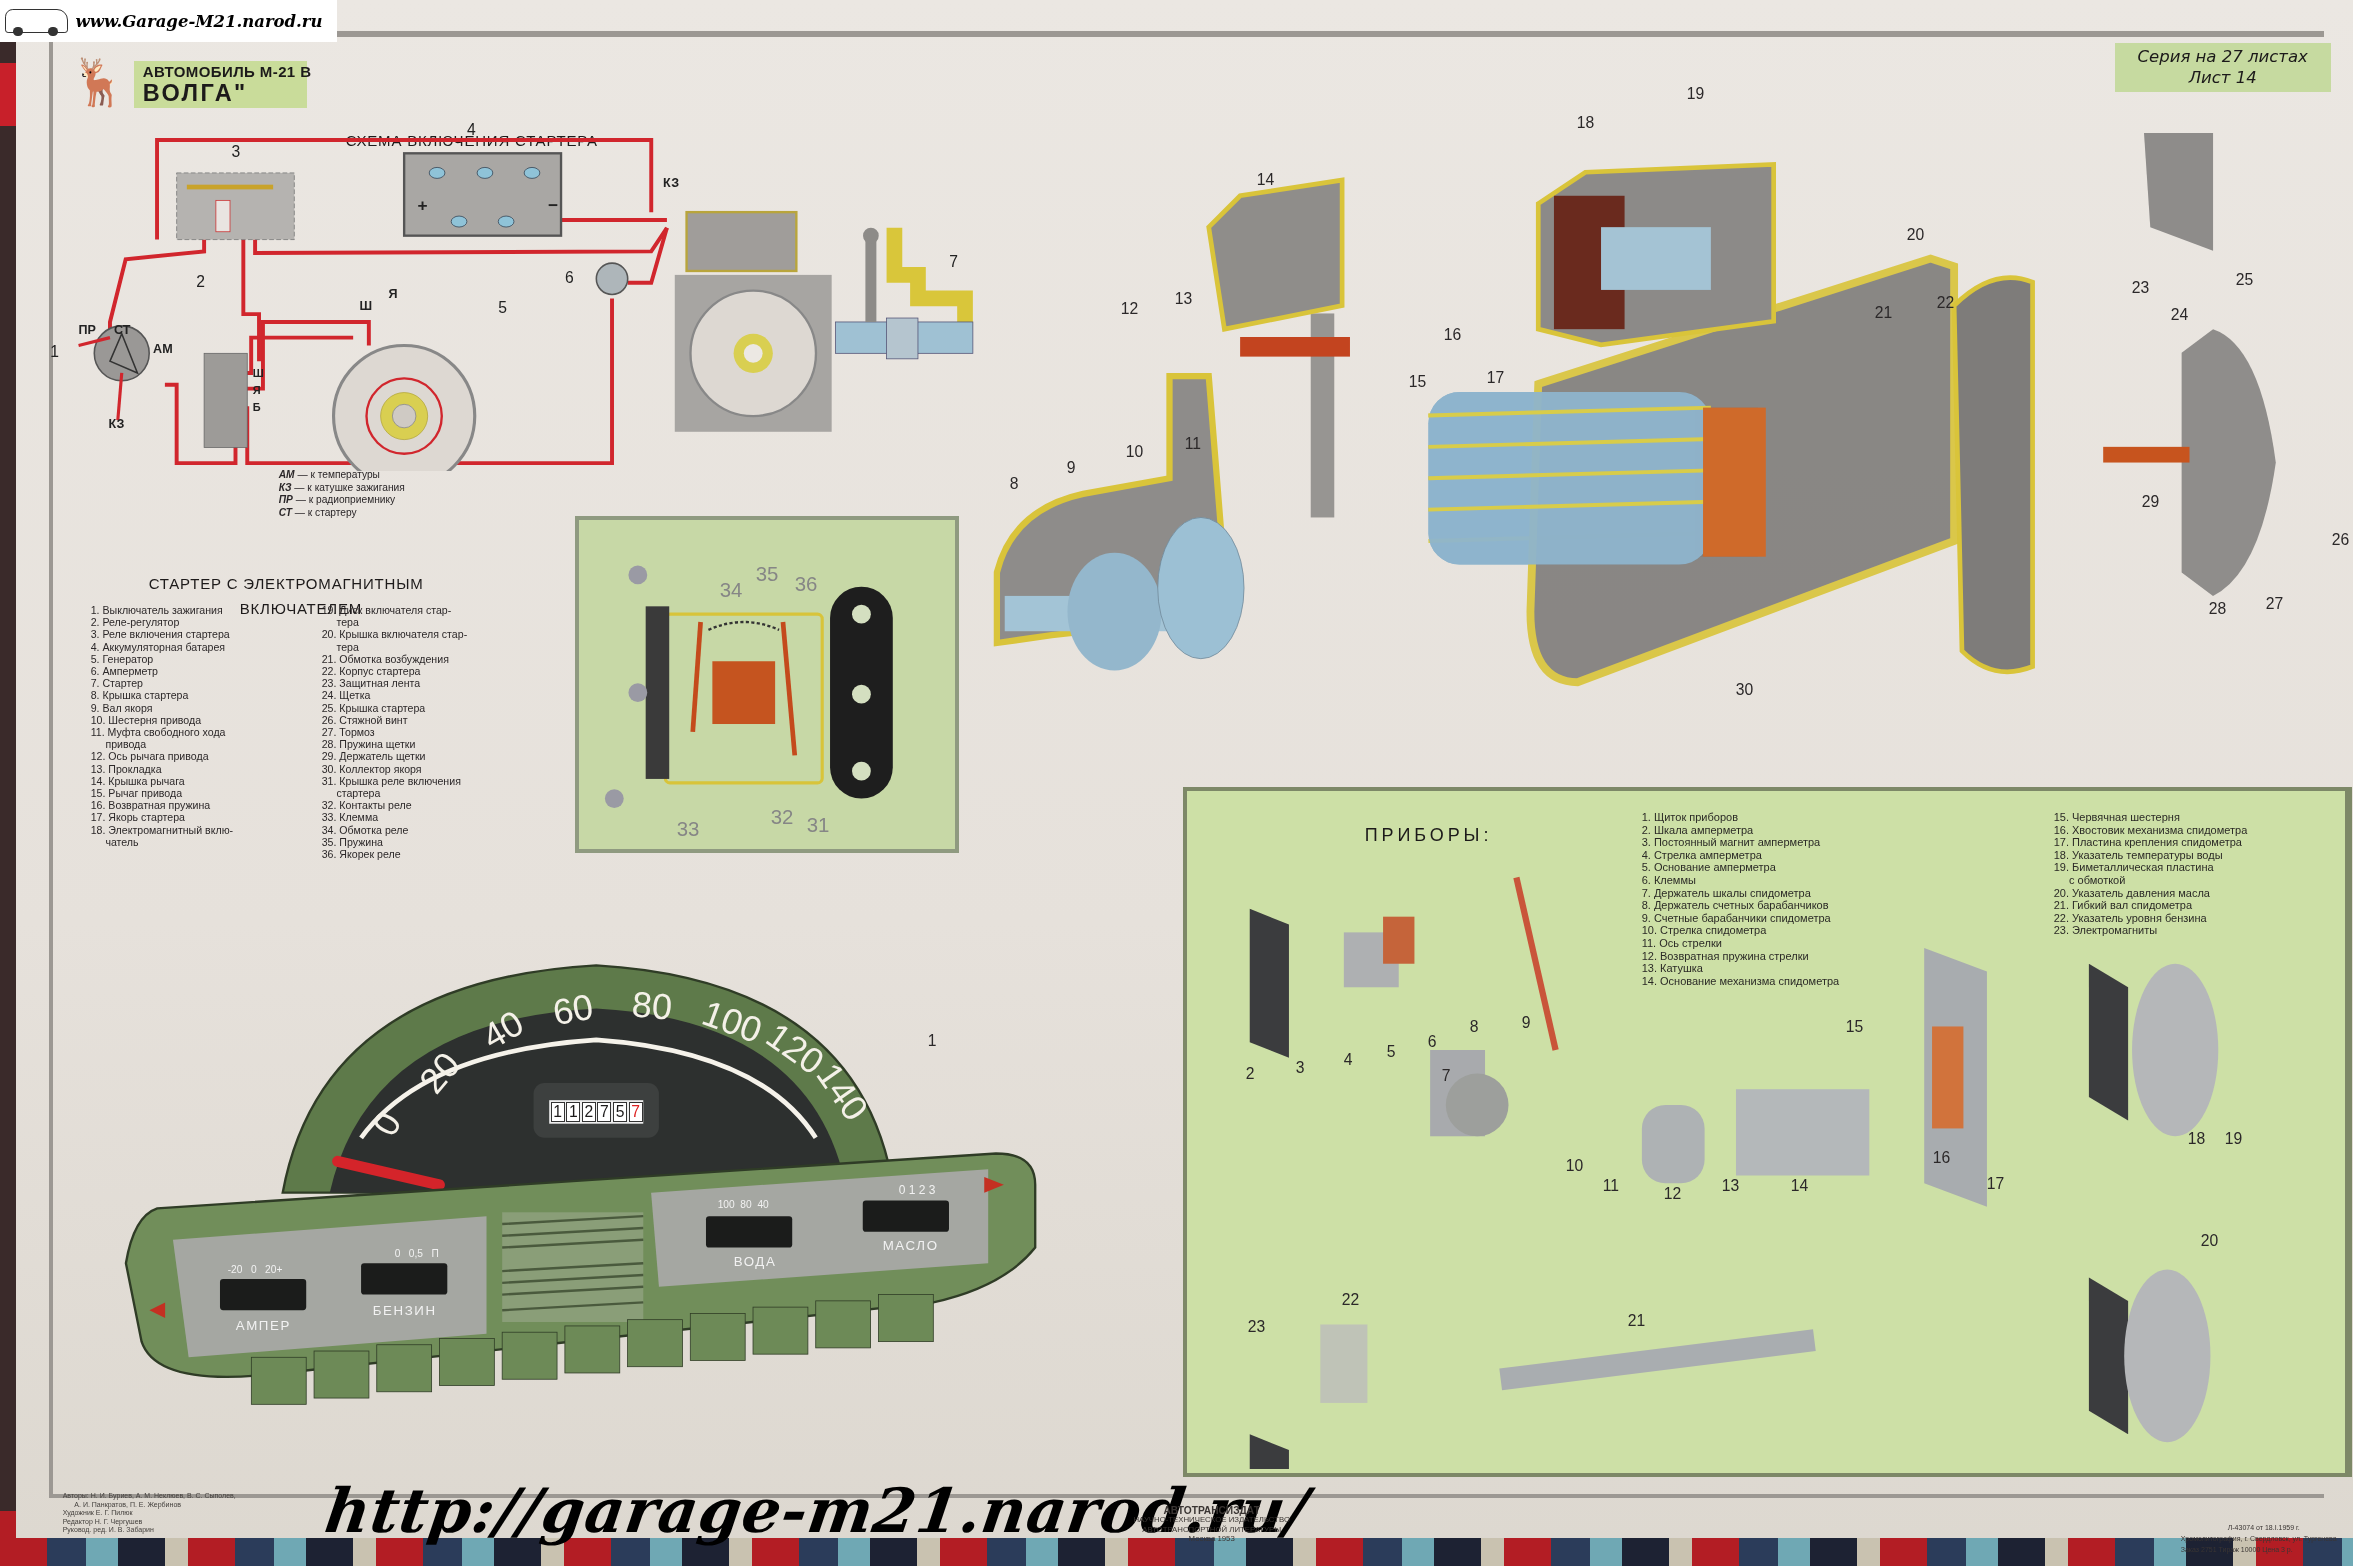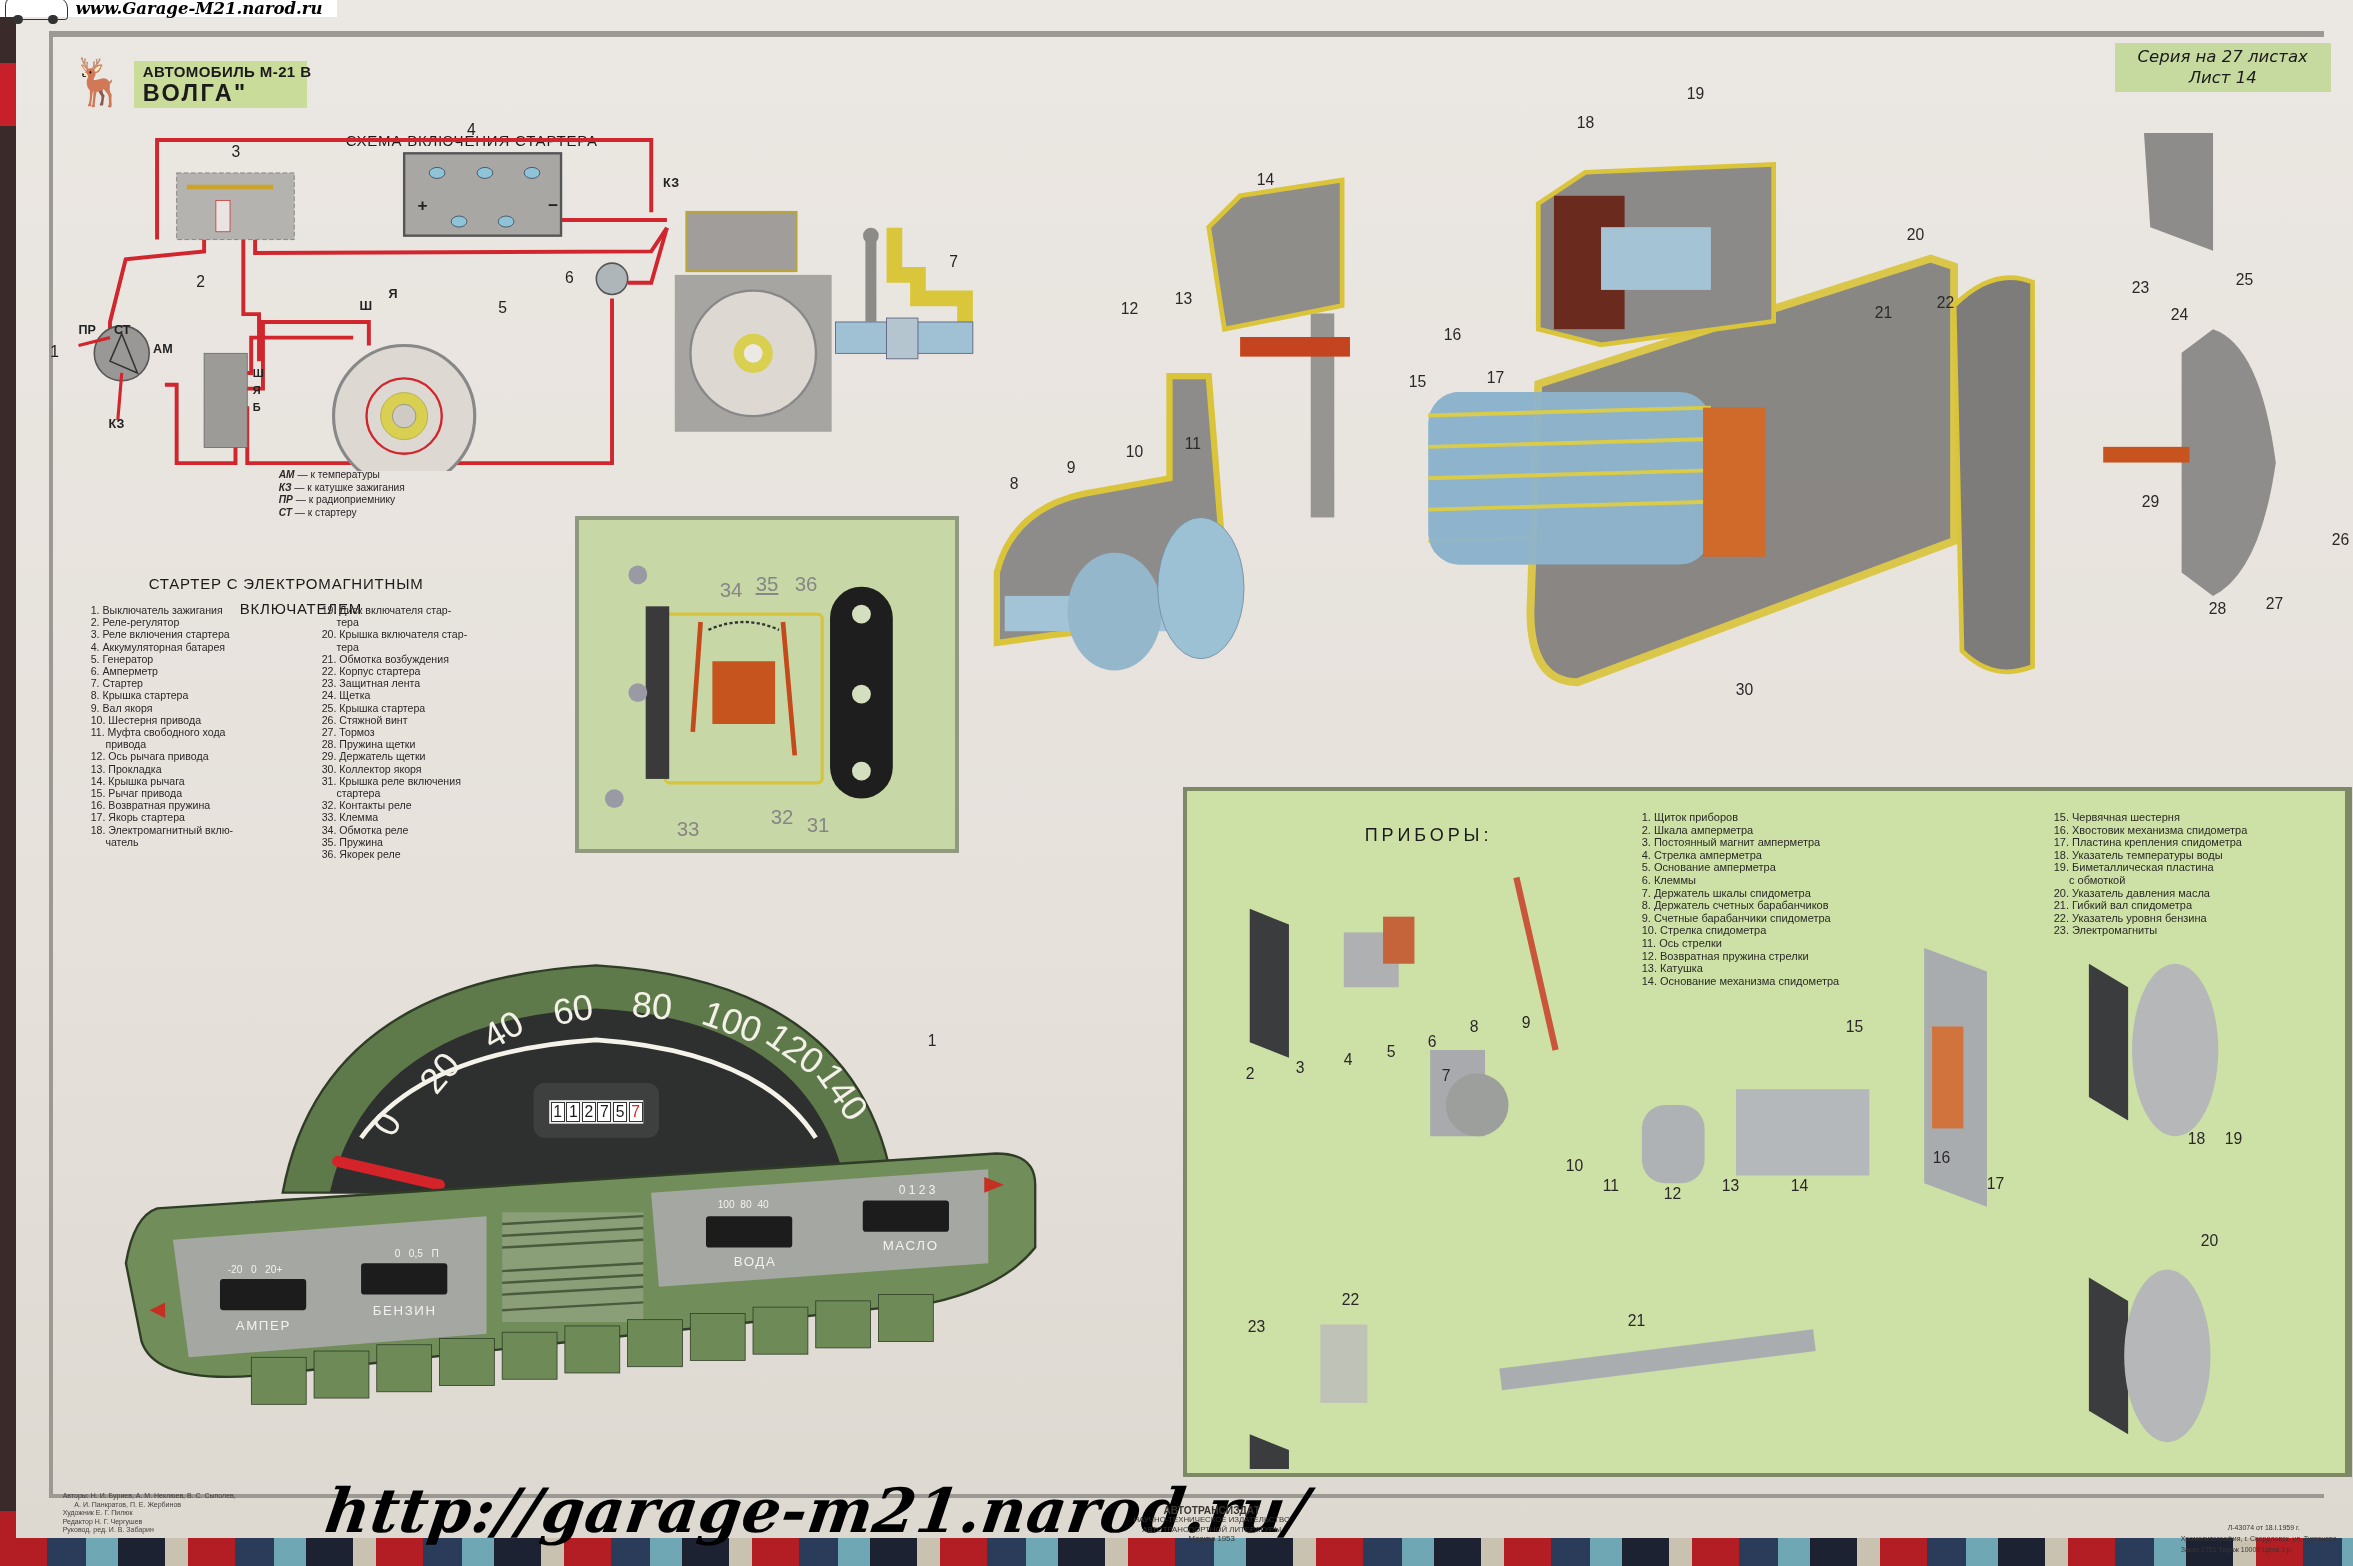--- a/index.html
+++ b/index.html
@@ -8,21 +8,21 @@
 
   .rug { position: absolute; left: 0; right: 0; bottom: 0; height: 55px;
     background: repeating-linear-gradient(90deg, #b31d24 0 47px, #2b3c5a 47px 86px, #6fa8b4 86px 118px, #1d2233 118px 165px, #c9c2b0 165px 188px); }
   .wall-left { position: absolute; left: 0; top: 63px; width: 23.5px; height: 63px; background: #c8202a; }
 
   .poster { position: absolute; left: 15.7px; top: 0; width: 2338px; height: 1538px;
     background: linear-gradient(180deg, #ebe7e2 0%, #e6e1db 60%, #ddd8d0 100%); }
   .frame-line { position: absolute; left: 33px; top: 31px; width: 2275px; height: 1467px;
     border: 4.7px solid #9c9893; border-right: none; border-top-width: 6.3px; }
 
-  .site-banner { position: absolute; left: 0; top: 0; width: 337px; height: 17px; background: #ffffff;
+  .site-banner { position: absolute; left: 0; top: 0; width: 337px; height: 42px; background: #ffffff;
     display: flex; align-items: center; gap: 7.8px; padding-left: 4.7px; z-index: 5; }
   .site-banner .car { width: 63px; height: 23.5px; border: 1.6px solid #333; border-radius: 7.8px 11px 3.1px 3.1px; position: relative; }
   .site-banner .car::after { content: ""; position: absolute; left: 7.8px; bottom: -4.7px; width: 9.4px; height: 9.4px; border-radius: 50%; background: #333; box-shadow: 35px 0 0 #333; }
   .site-banner .url { font-family: "DejaVu Serif", serif; font-style: italic; font-weight: bold; font-size: 16.5px; color: #000; }
 
   .brand { position: absolute; left: 55px; top: 55px; width: 314px; height: 55px; }
   .brand .deer { position: absolute; left: 0; top: 0; font-size: 46px; color: #222; }
   .brand .plate { position: absolute; left: 63px; top: 6.3px; width: 173px; height: 47px; background: #c9dc9a;
     border-bottom: 3.1px wavy #6a2a4a; }
   .brand .l1 { position: absolute; left: 72px; top: 7.8px; font-size: 15px; font-weight: bold; letter-spacing: 0.4px; }
@@ -223,21 +223,21 @@
       <path d="M165 140 Q210 120 255 140" stroke="#333" stroke-width="3" fill="none" stroke-dasharray="4 3"></path>
       <rect x="320" y="85" width="80" height="270" rx="40" fill="#1e1e1e"></rect>
       <circle cx="360" cy="120" r="12" fill="#d4dfc0"></circle>
         <circle cx="360" cy="222" r="12" fill="#d4dfc0"></circle>
         <circle cx="360" cy="320" r="12" fill="#d4dfc0"></circle>
       <circle cx="75" cy="70" r="12" fill="#9a9aa4"></circle>
         <circle cx="75" cy="220" r="12" fill="#9a9aa4"></circle>
         <circle cx="45" cy="355" r="12" fill="#9a9aa4"></circle>
     </svg>
     <span class="callout grey" style="left:141px;top:59px;">34</span>
-    <span class="callout grey" style="left:177px;top:53px;text-decoration:underline;">35</span>
+    <span class="callout grey" style="left:177px;top:43px;">35</span>
     <span class="callout grey" style="left:216px;top:53px;">36</span>
     <span class="callout grey" style="left:192px;top:286px;">32</span>
     <span class="callout grey" style="left:228px;top:294px;">31</span>
     <span class="callout grey" style="left:98px;top:298px;">33</span>
   </div>
 
   <svg class="starter-art" viewBox="0 0 1760 780">
 
     <path d="M10 650 L10 560 Q30 480 120 460 L230 440 L230 310 L280 310 L300 560 L260 620 L80 640 Z" fill="#8e8c8a" stroke="#d9c43a" stroke-width="8"></path>
     <rect x="20" y="590" width="240" height="45" fill="#a3c4d6"></rect>

